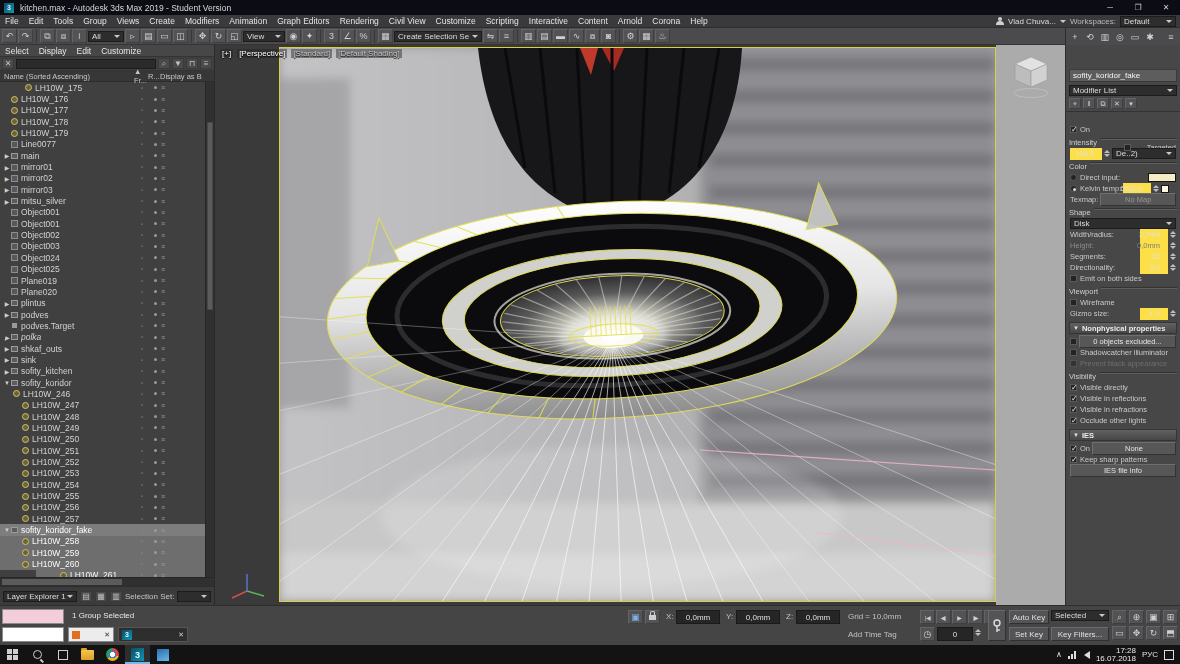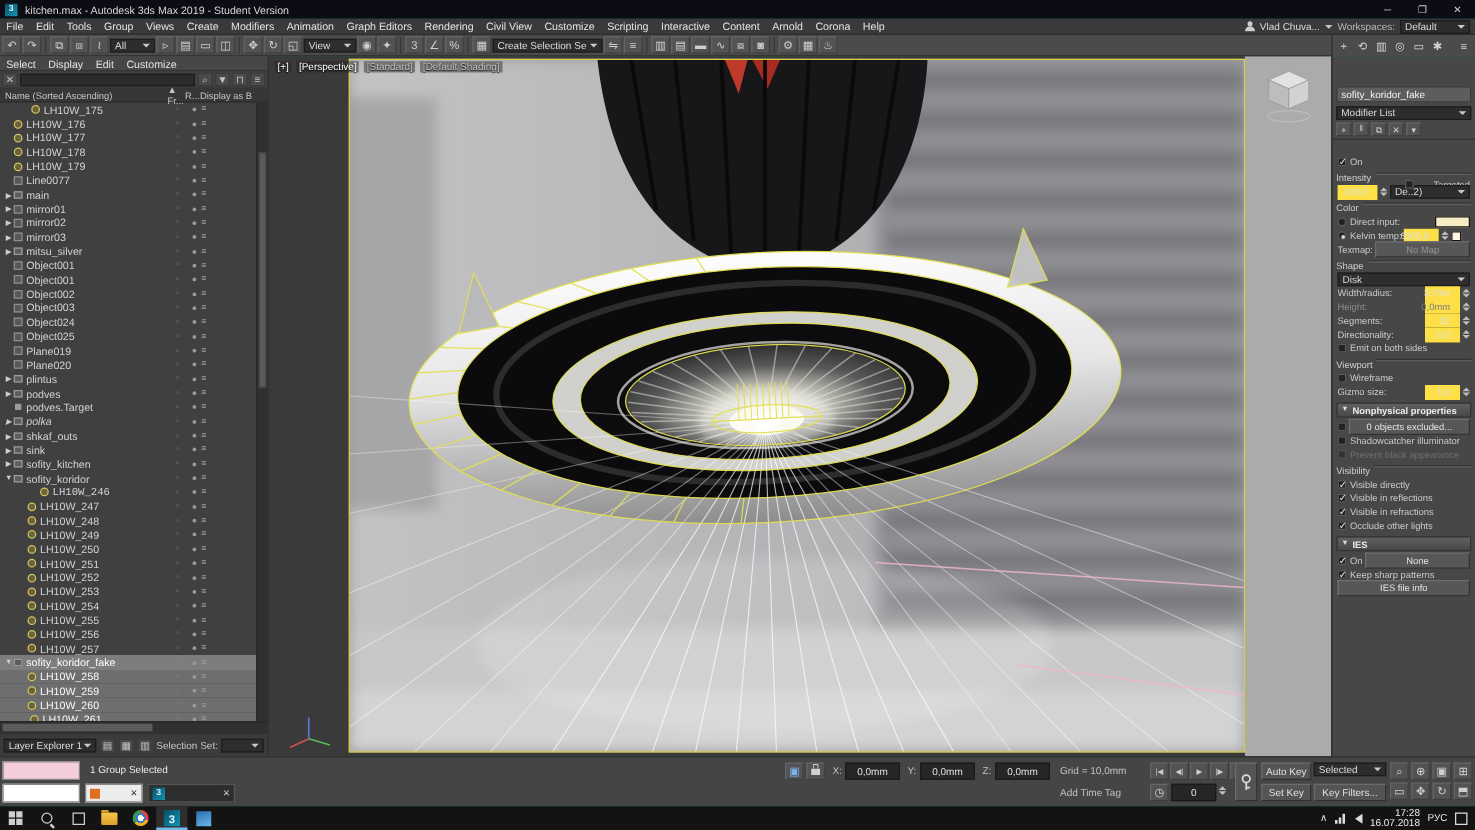--- a/index.html
+++ b/index.html
@@ -534,21 +534,21 @@
         <div class="trow" style="padding-left: 3px;">
           <span class="tarrow">▼</span>
           <span class="icG"></span>
           <span class="tlabel">sofity_koridor</span>
           <span class="cfr">▫</span>
           <span class="crd">
             <i></i>
           </span>
           <span class="cds">≡</span>
         </div>
-        <div class="trow" style="padding-left: 24px; font-family: Liberation Mono, monospace;">
+        <div class="trow" style="padding-left: 5px;">
           <span class="tarrow"></span>
           <span class="icL"></span>
           <span class="tlabel">LH10W_246</span>
           <span class="cfr">▫</span>
           <span class="crd">
             <i></i>
           </span>
           <span class="cds">≡</span>
         </div>
         <div class="trow" style="padding-left: 14px;">
@@ -694,21 +694,21 @@
         <div class="trow tselc" style="padding-left: 14px;">
           <span class="tarrow"></span>
           <span class="icL"></span>
           <span class="tlabel">LH10W_260</span>
           <span class="cfr">▫</span>
           <span class="crd">
             <i></i>
           </span>
           <span class="cds">≡</span>
         </div>
-        <div class="trow tselc" style="padding-left: 16px;">
+        <div class="trow tselc" style="padding-left: 16px; margin-left: 36px;">
           <span class="tarrow"></span>
           <span class="icL"></span>
           <span class="tlabel">LH10W_261</span>
           <span class="cfr">▫</span>
           <span class="crd">
             <i></i>
           </span>
           <span class="cds">≡</span>
         </div>
         <div id="vscroll">

